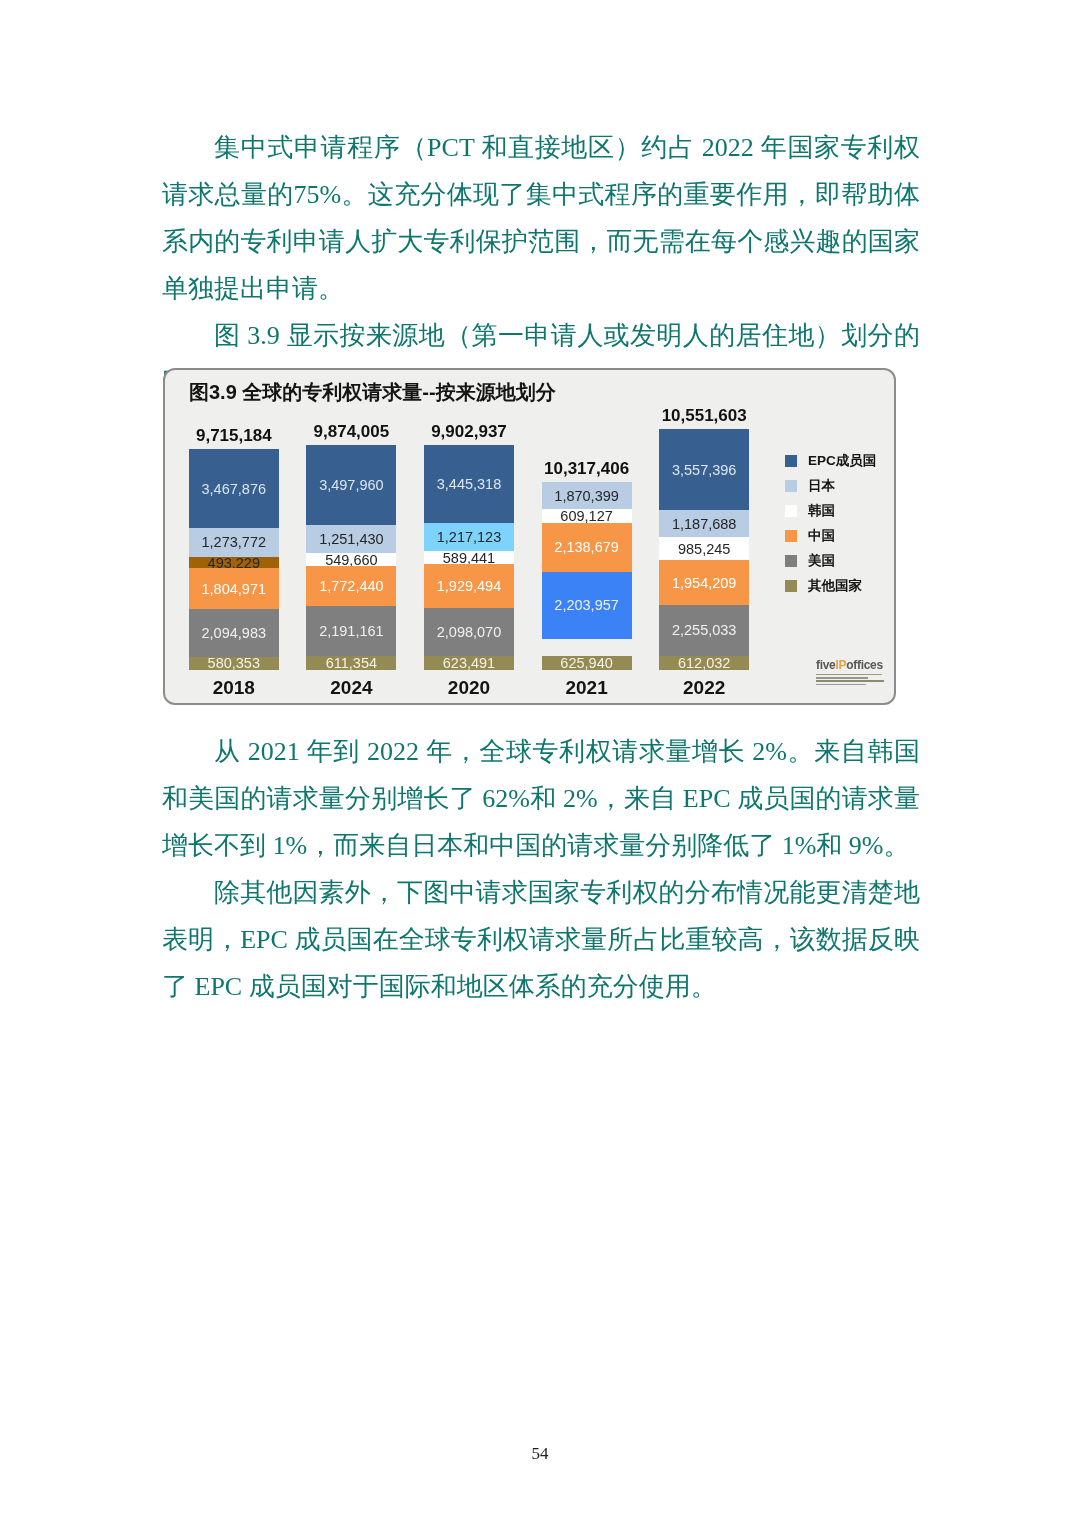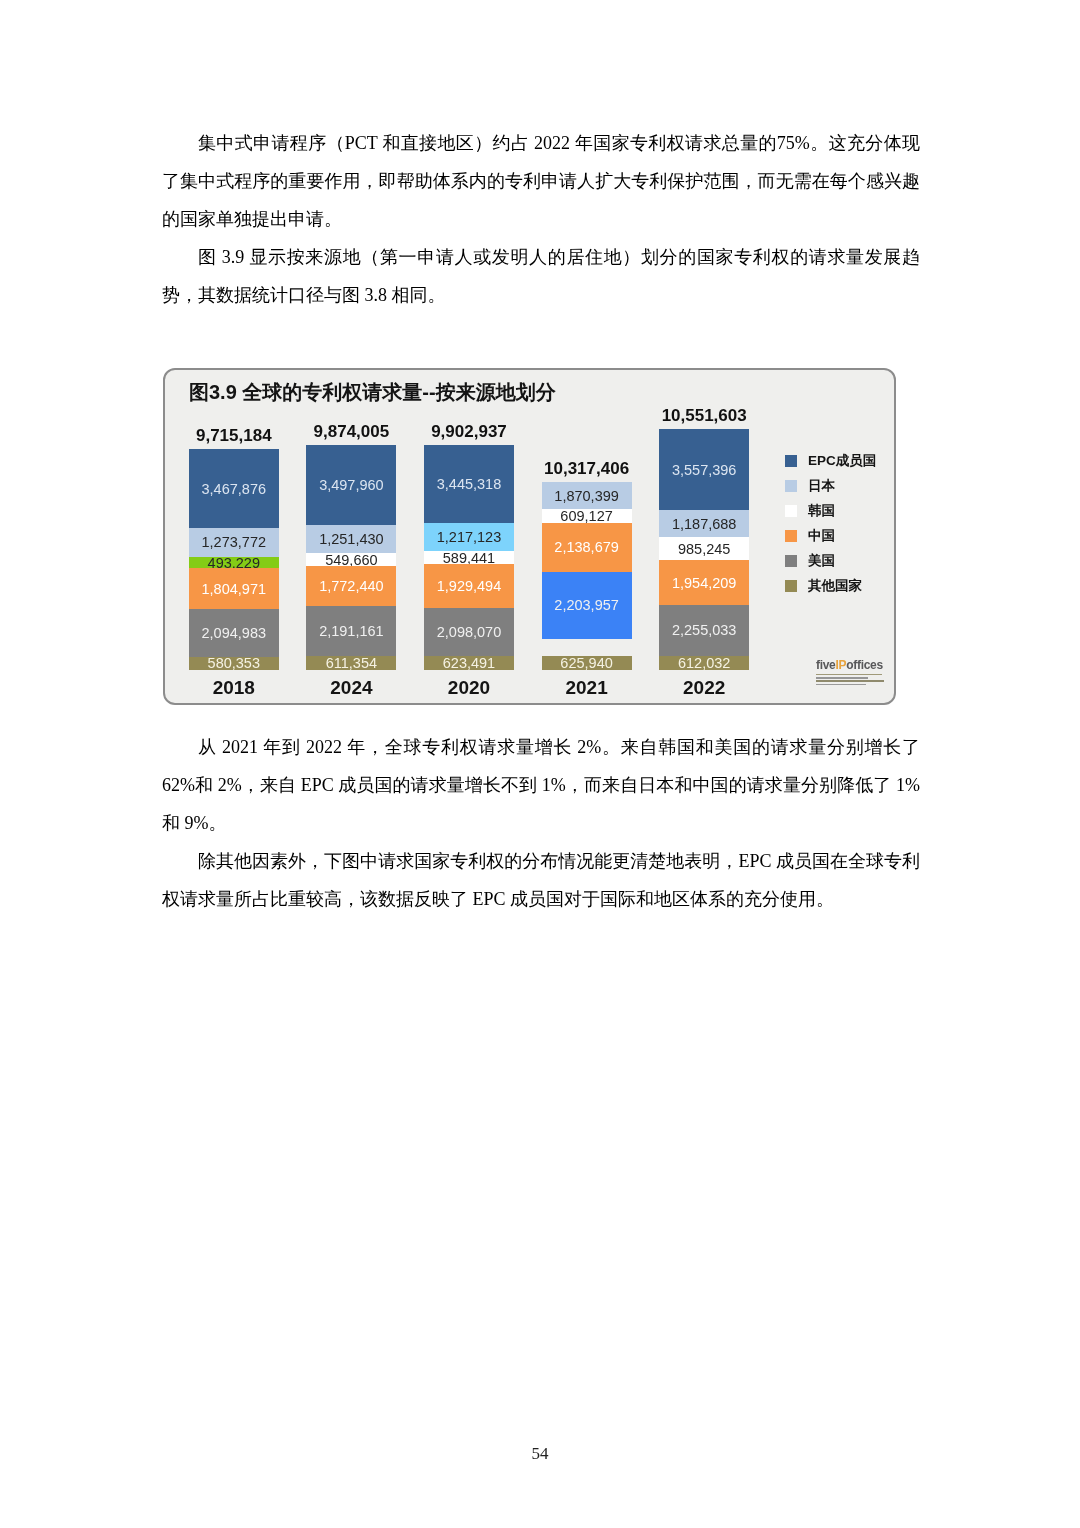--- a/index.html
+++ b/index.html
@@ -6,22 +6,22 @@
   .page{
     position:relative;
     width:1080px;height:1528px;
     background:#ffffff;
     font-family:"Liberation Serif","DejaVu Serif",serif;
     color:#000;
     overflow:hidden;
   }
   .textblock{
     position:absolute;left:162px;width:758px;
-    font-size:18px;line-height:38px;text-align:justify;
-    color:#000000;
+    font-size:26px;line-height:47px;text-align:justify;
+    color:#0f766e;
   }
   .textblock p{margin:0;text-indent:2em;}
   #text-a{top:124px;}
   #text-b{top:728px;}
 
   
   .chartbox{
     position:absolute;left:163px;top:368px;width:733px;height:337px;
     box-sizing:border-box;
     background:#EFEFED;
@@ -97,21 +97,21 @@
     <div class="columns">
         <div class="col">
           <div class="total">9,715,184</div>
           <div class="bar">
             <div class="seg" style="height: 78.8781px; background: rgb(55, 96, 145);">
               <span style="color: rgb(220, 229, 241);">3,467,876</span>
             </div>
             <div class="seg" style="height: 28.9724px; background: rgb(184, 204, 228);">
               <span style="color: rgb(38, 38, 38);">1,273,772</span>
             </div>
-            <div class="seg" style="height: 11.2187px; background: #84cc16;">
+            <div class="seg" style="height: 11.2187px; background: #a16207;">
               <span style="color: rgb(38, 38, 38);">493,229</span>
             </div>
             <div class="seg" style="height: 41.0547px; background: rgb(247, 150, 70);">
               <span style="color: rgb(255, 255, 255);">1,804,971</span>
             </div>
             <div class="seg" style="height: 47.6511px; background: rgb(127, 127, 127);">
               <span style="color: rgb(240, 240, 240);">2,094,983</span>
             </div>
             <div class="seg" style="height: 13.2003px; background: rgb(148, 138, 84);">
               <span style="color: rgb(245, 242, 227);">580,353</span>

